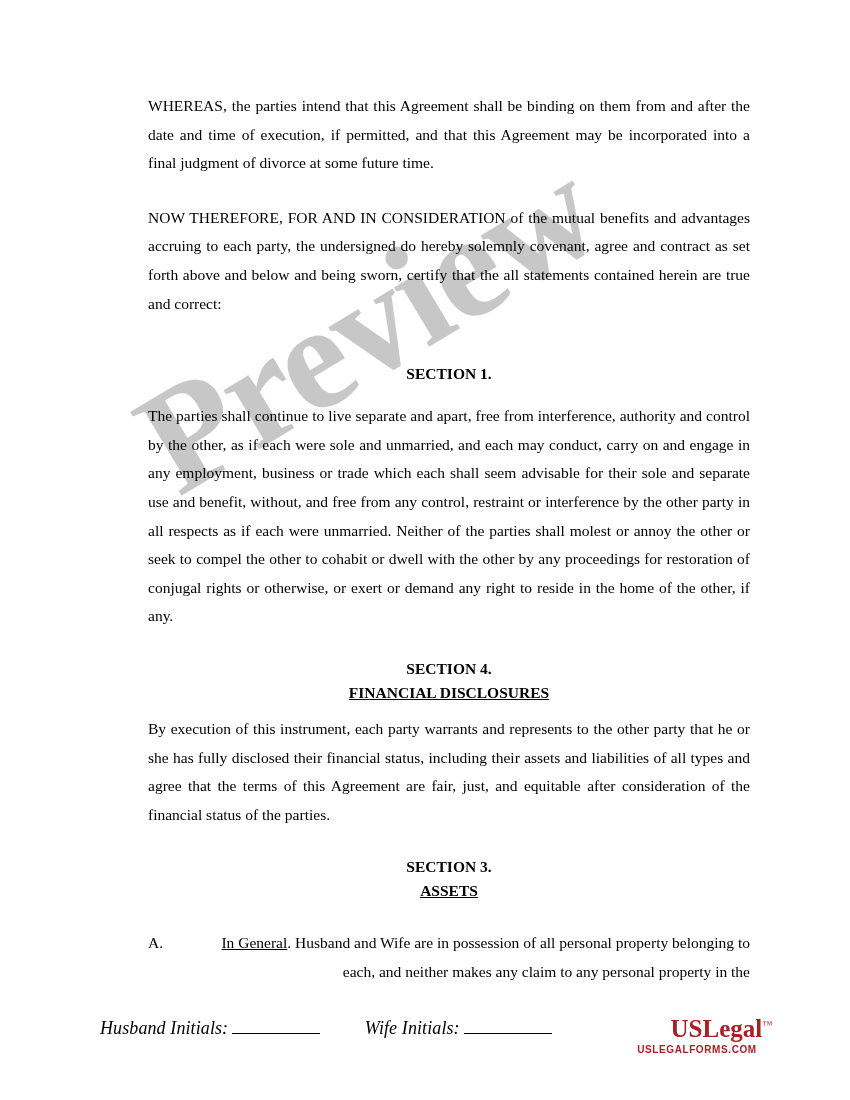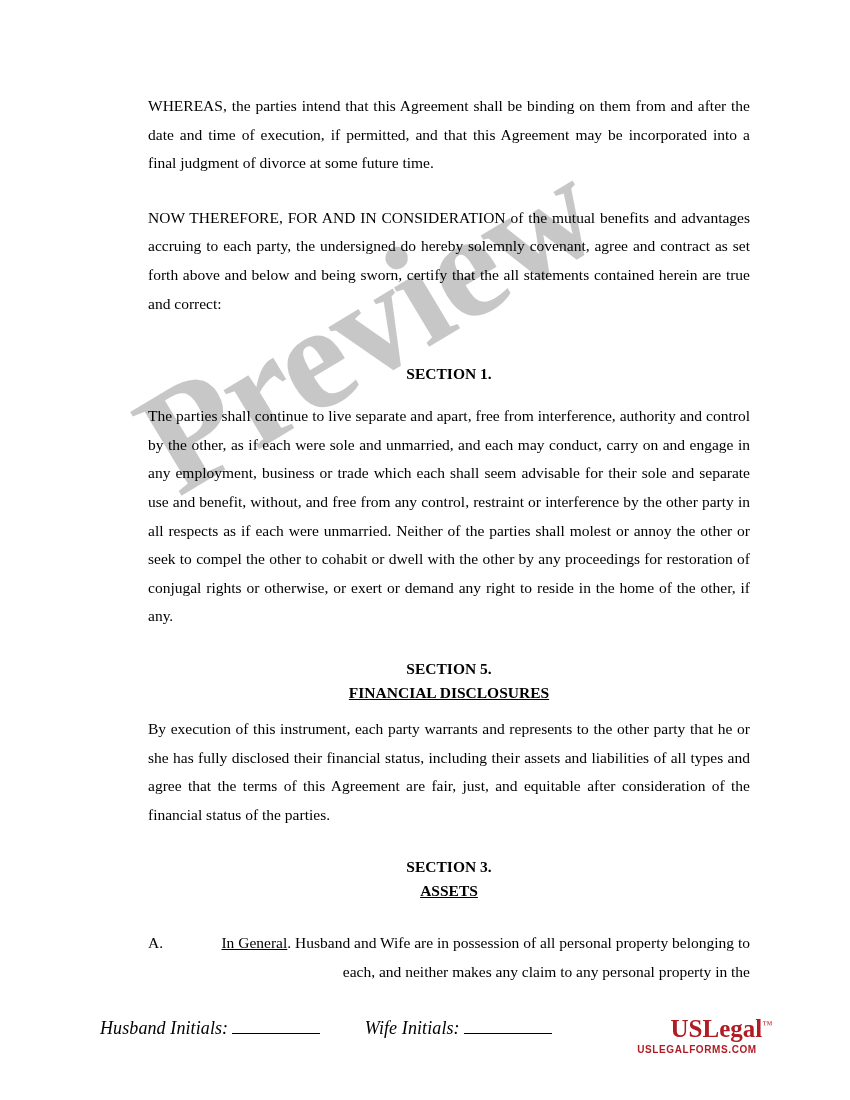--- a/index.html
+++ b/index.html
@@ -185,21 +185,21 @@
       <div class="line1">SECTION 1.</div>
     </div>
 
     <div class="gap-sm"></div>
 
     <p class="para">The parties shall continue to live separate and apart, free from interference, authority and control by the other, as if each were sole and unmarried, and each may conduct, carry on and engage in any employment, business or trade which each shall seem advisable for their sole and separate use and benefit, without, and free from any control, restraint or interference by the other party in all respects as if each were unmarried.  Neither of the parties shall molest or annoy the other or seek to compel the other to cohabit or dwell with the other by any proceedings for restoration of conjugal rights or otherwise, or exert or demand any right to reside in the home of the other, if any.</p>
 
     <div class="gap-md"></div>
 
     <div class="section-head">
-      <div class="line1">SECTION 5.</div>
+      <div class="line1">SECTION 4.</div>
       <div class="line2">FINANCIAL DISCLOSURES</div>
     </div>
 
     <div class="gap-xs"></div>
 
     <p class="para">By execution of this instrument, each party warrants and represents to the other party that he or she has fully disclosed their financial status, including their assets and liabilities of all types and agree that the terms of this Agreement are fair, just, and equitable after consideration of the financial status of the parties.</p>
 
     <div class="gap-md"></div>
 
     <div class="section-head">

